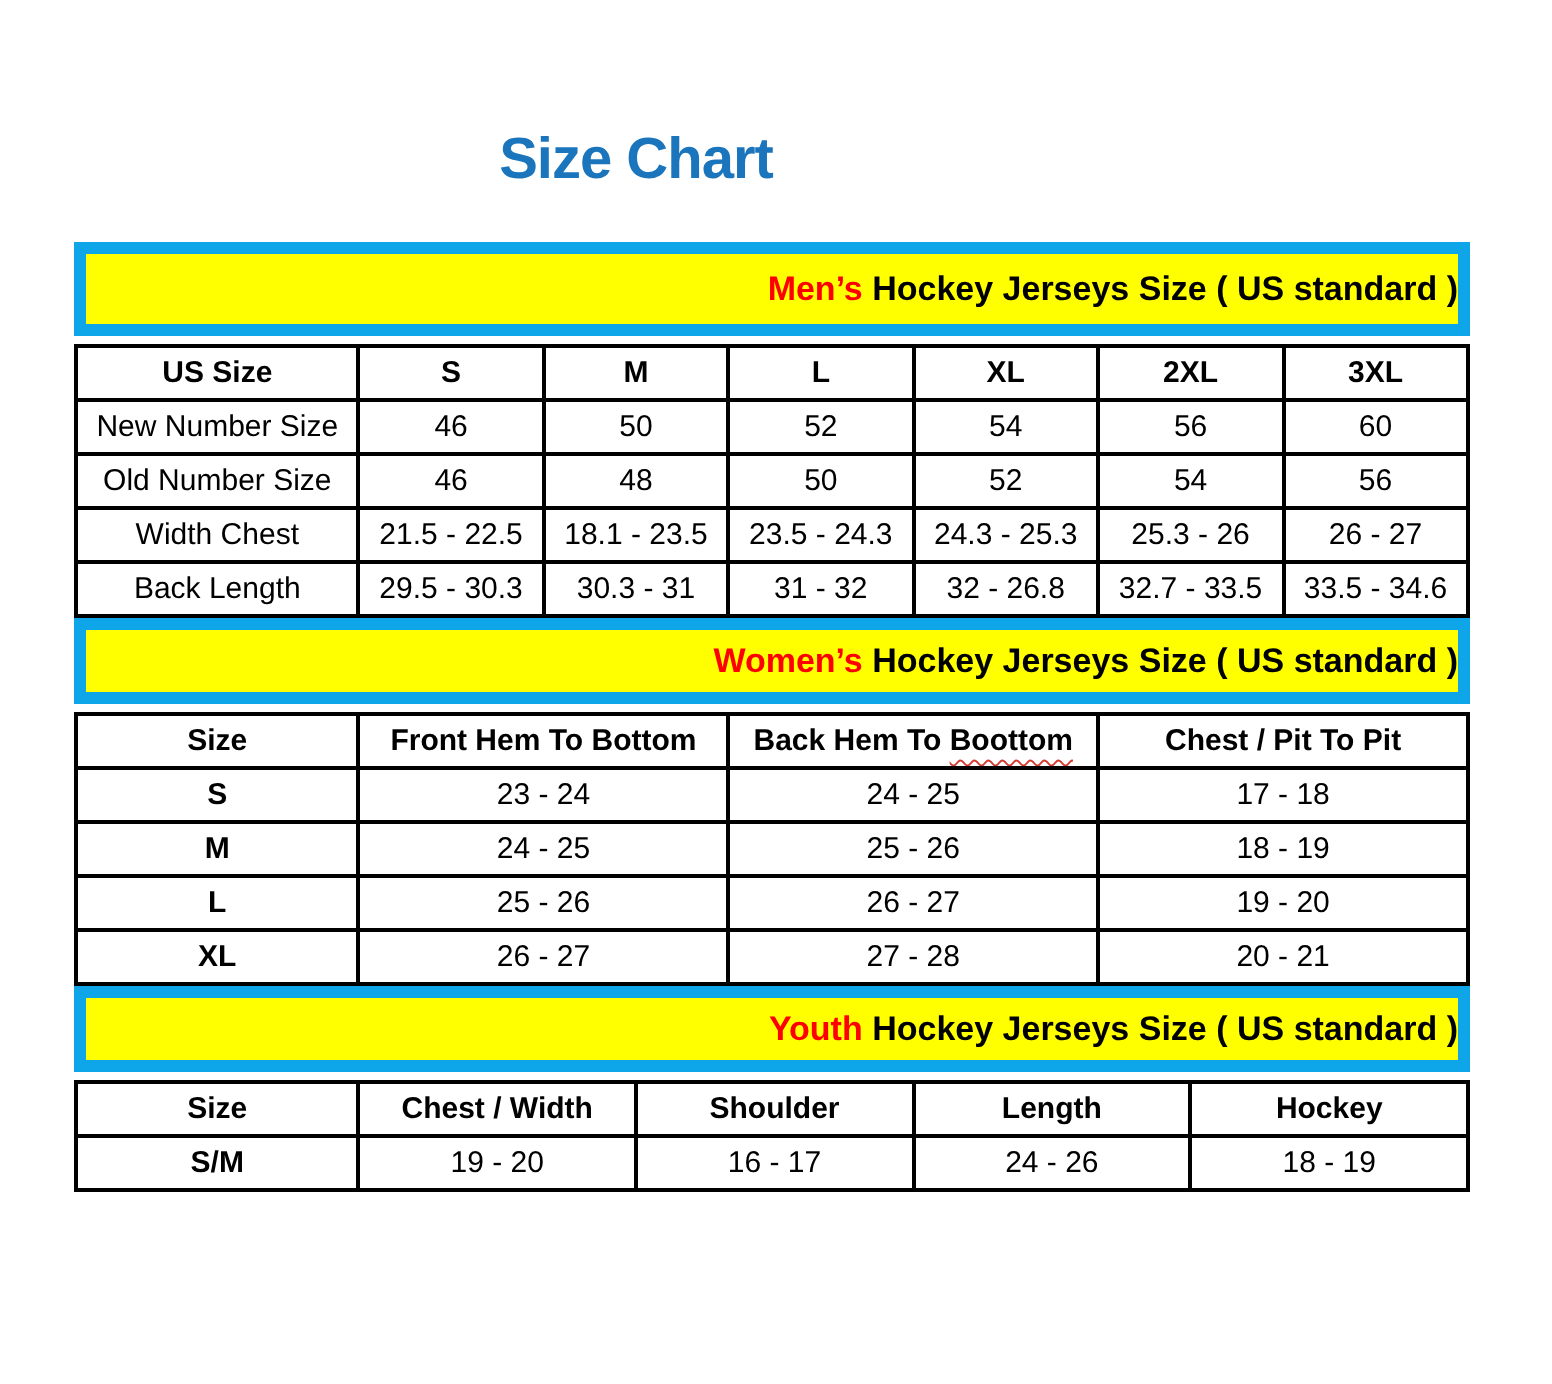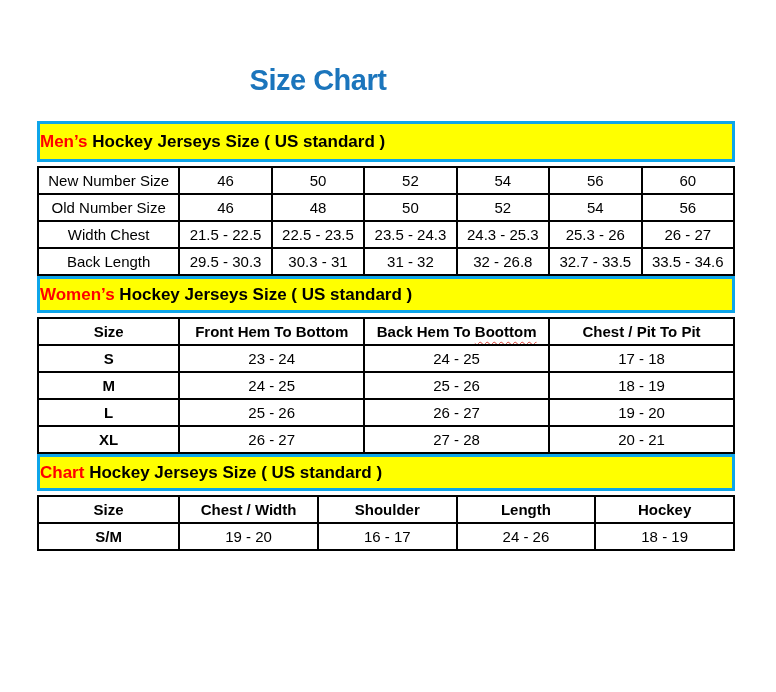--- a/index.html
+++ b/index.html
@@ -20,23 +20,23 @@
     font-weight: bold;
     color: #1b75bc;
     letter-spacing: -0.5px;
   }
   .tables {
     position: absolute;
     left: 37px; top: 121px; width: 698px;
   }
   .banner {
     box-sizing: border-box;
-    border: 3px solid #0ea5e9;
+    border: 6px solid #0ea5e9;
     background: #ffff00;
-    text-align: left;
+    text-align: right;
     font-weight: bold;
     font-size: 17px;
     line-height: 21px;
     padding: 7px 0;
     margin-bottom: 4px;
   }
   .banner--slim { padding: 5px 0; }
   .banner .accent { color: #ff0000; }
   table {
     width: 100%;
@@ -83,41 +83,50 @@
         <col class="col-label">
           <col class="col-data">
           <col class="col-data">
           <col class="col-data">
           <col class="col-data">
           <col class="col-data">
           <col class="col-data">
       </colgroup>
       <tbody>
       <tr>
+        <th>US Size</th>
+        <th>S</th>
+        <th>M</th>
+        <th>L</th>
+        <th>XL</th>
+        <th>2XL</th>
+        <th>3XL</th>
+      </tr>
+      <tr>
         <td>New Number Size</td>
         <td>46</td>
         <td>50</td>
         <td>52</td>
         <td>54</td>
         <td>56</td>
         <td>60</td>
       </tr>
       <tr>
         <td>Old Number Size</td>
         <td>46</td>
         <td>48</td>
         <td>50</td>
         <td>52</td>
         <td>54</td>
         <td>56</td>
       </tr>
       <tr>
         <td>Width Chest</td>
         <td>21.5 - 22.5</td>
-        <td>22.5 - 23.5</td>
+        <td>18.1 - 23.5</td>
         <td>23.5 - 24.3</td>
         <td>24.3 - 25.3</td>
         <td>25.3 - 26</td>
         <td>26 - 27</td>
       </tr>
       <tr>
         <td>Back Length</td>
         <td>29.5 - 30.3</td>
         <td>30.3 - 31</td>
         <td>31 - 32</td>
@@ -170,21 +179,21 @@
         <td>26 - 27</td>
         <td>27 - 28</td>
         <td>20 - 21</td>
       </tr>
       </tbody>
     </table>
   </section>
 
   <section>
     <div class="banner banner--slim">
-      <span class="accent">Chart</span><span> Hockey Jerseys Size ( US standard )</span>
+      <span class="accent">Youth</span><span> Hockey Jerseys Size ( US standard )</span>
     </div>
     <table class="t-youth">
       <colgroup>
         <col class="col-label">
           <col class="col-data">
           <col class="col-data">
           <col class="col-data">
           <col class="col-data">
       </colgroup>
       <tbody>

